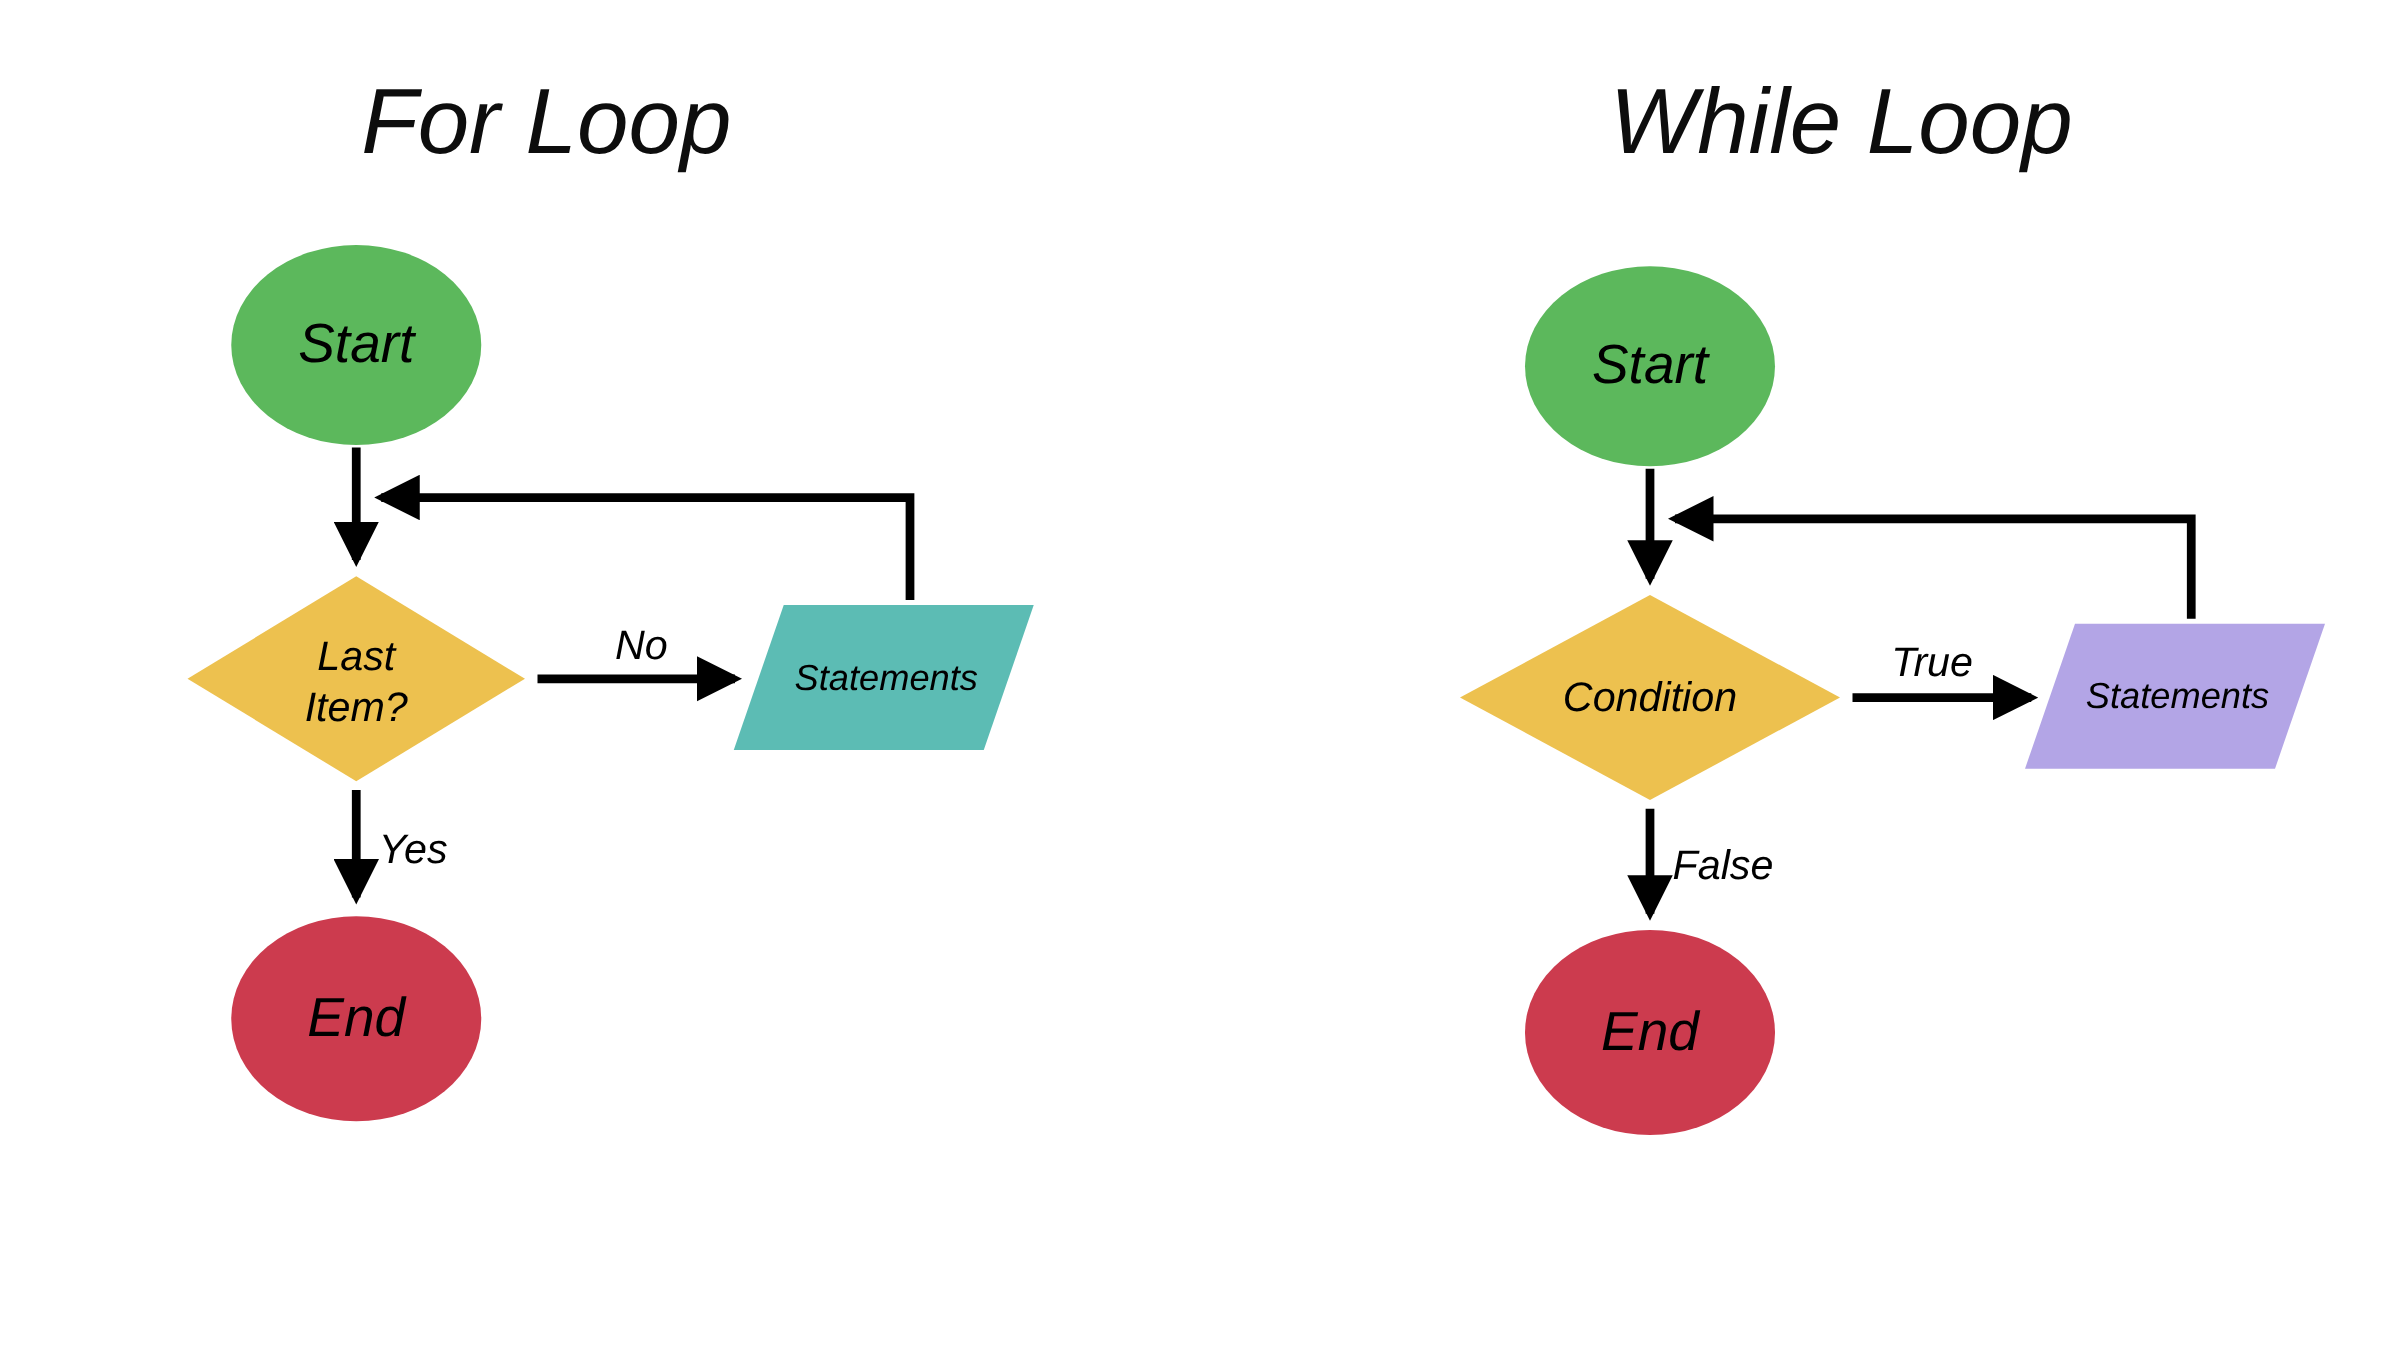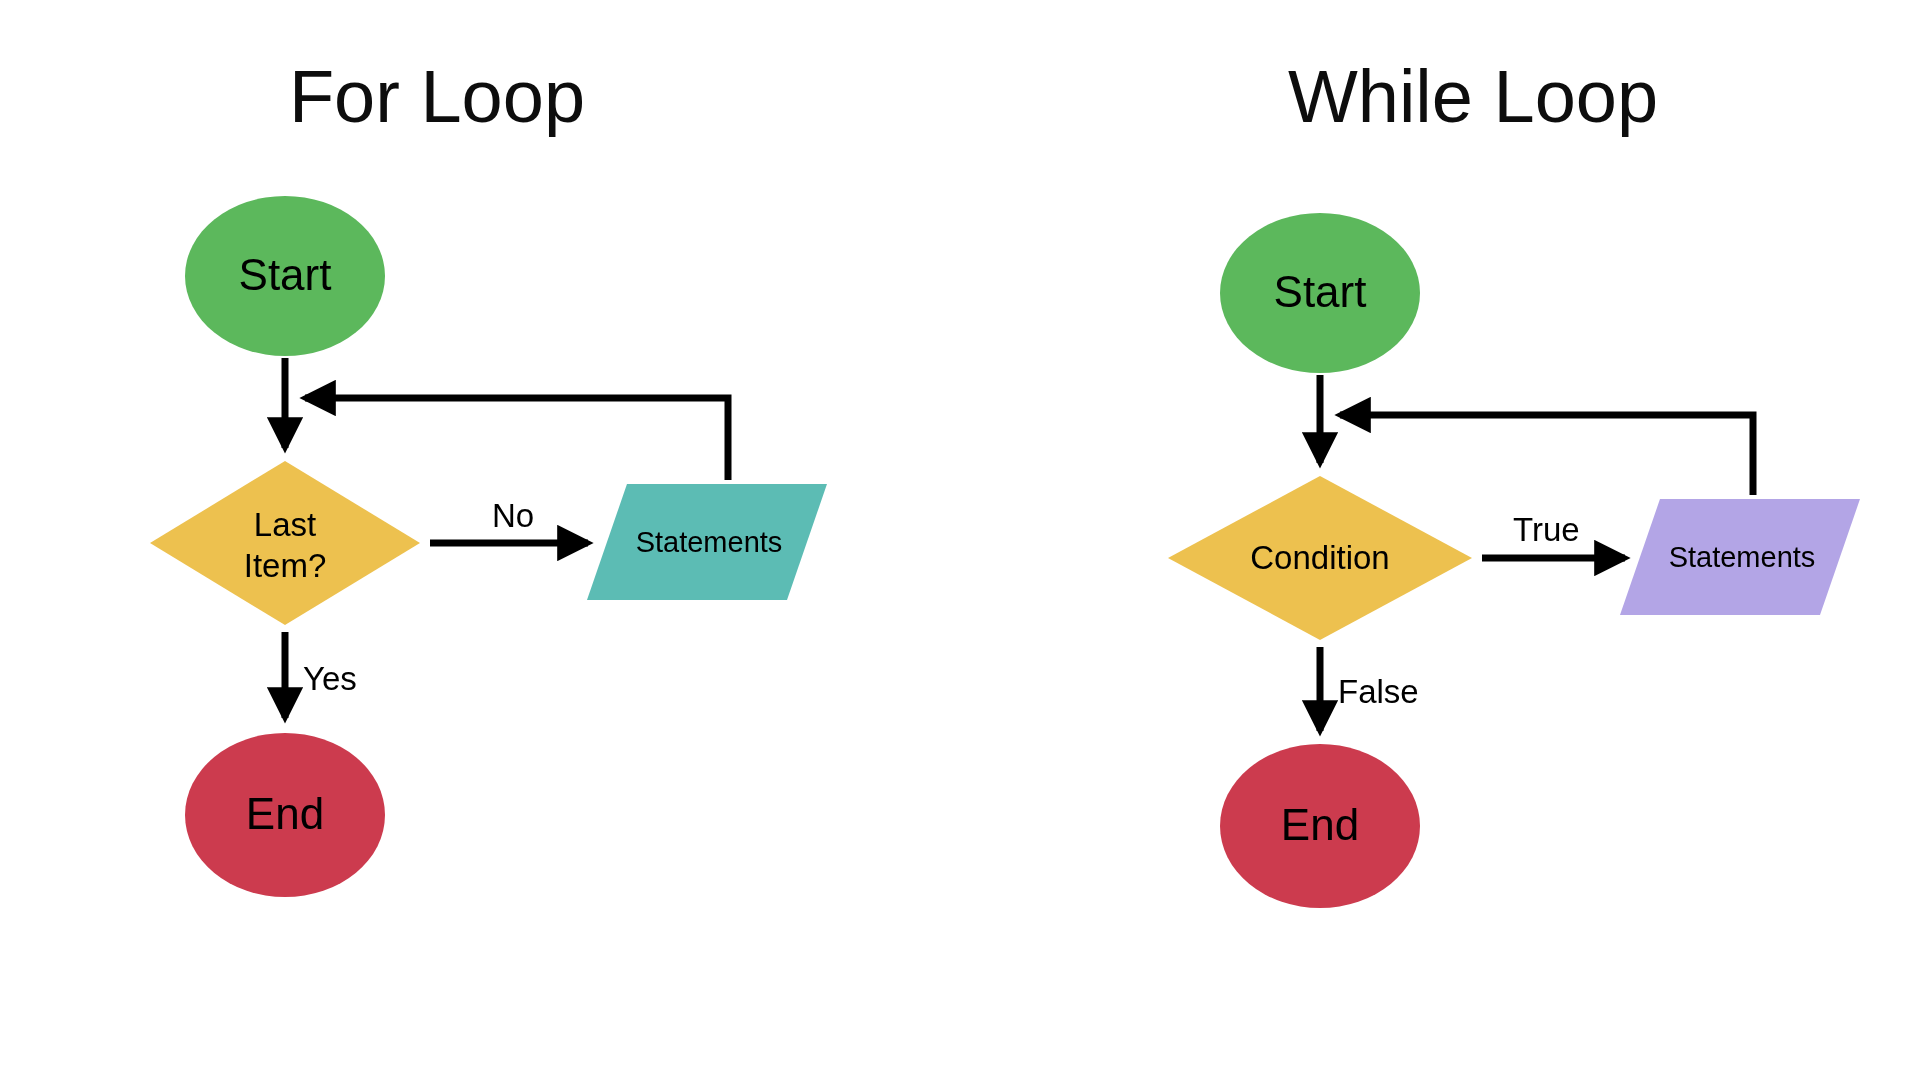--- a/index.html
+++ b/index.html
@@ -13,20 +13,21 @@
     height: 1080px;
     overflow: hidden;
     font-family: "Liberation Sans", sans-serif;
     color: #000000;
   }
   #canvas {
     position: relative;
     width: 1920px;
     height: 875px;
     background: #ffffff;
+    font-style: italic;
   }
   .diagram-svg {
     position: absolute;
     top: 0;
     left: 0;
     width: 1920px;
     height: 1080px;
   }
   .diagram-title {
     font-size: 74px;

